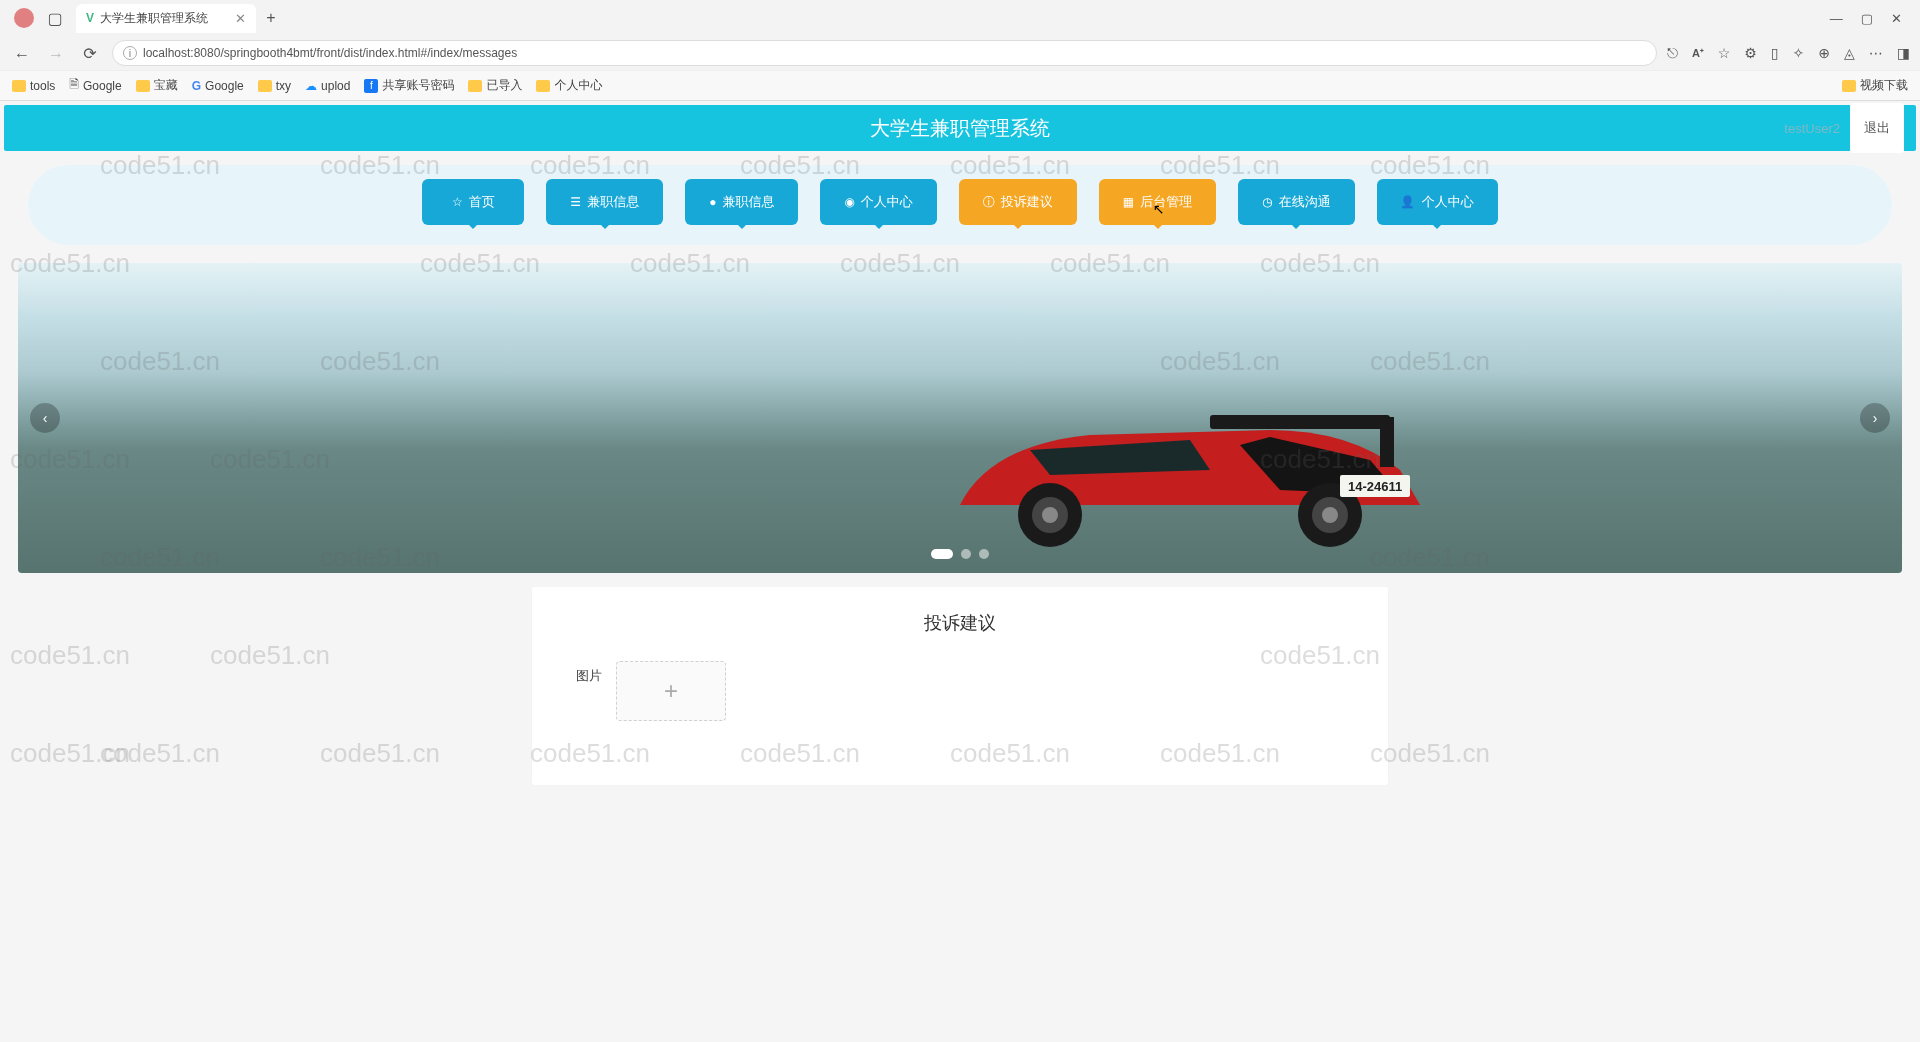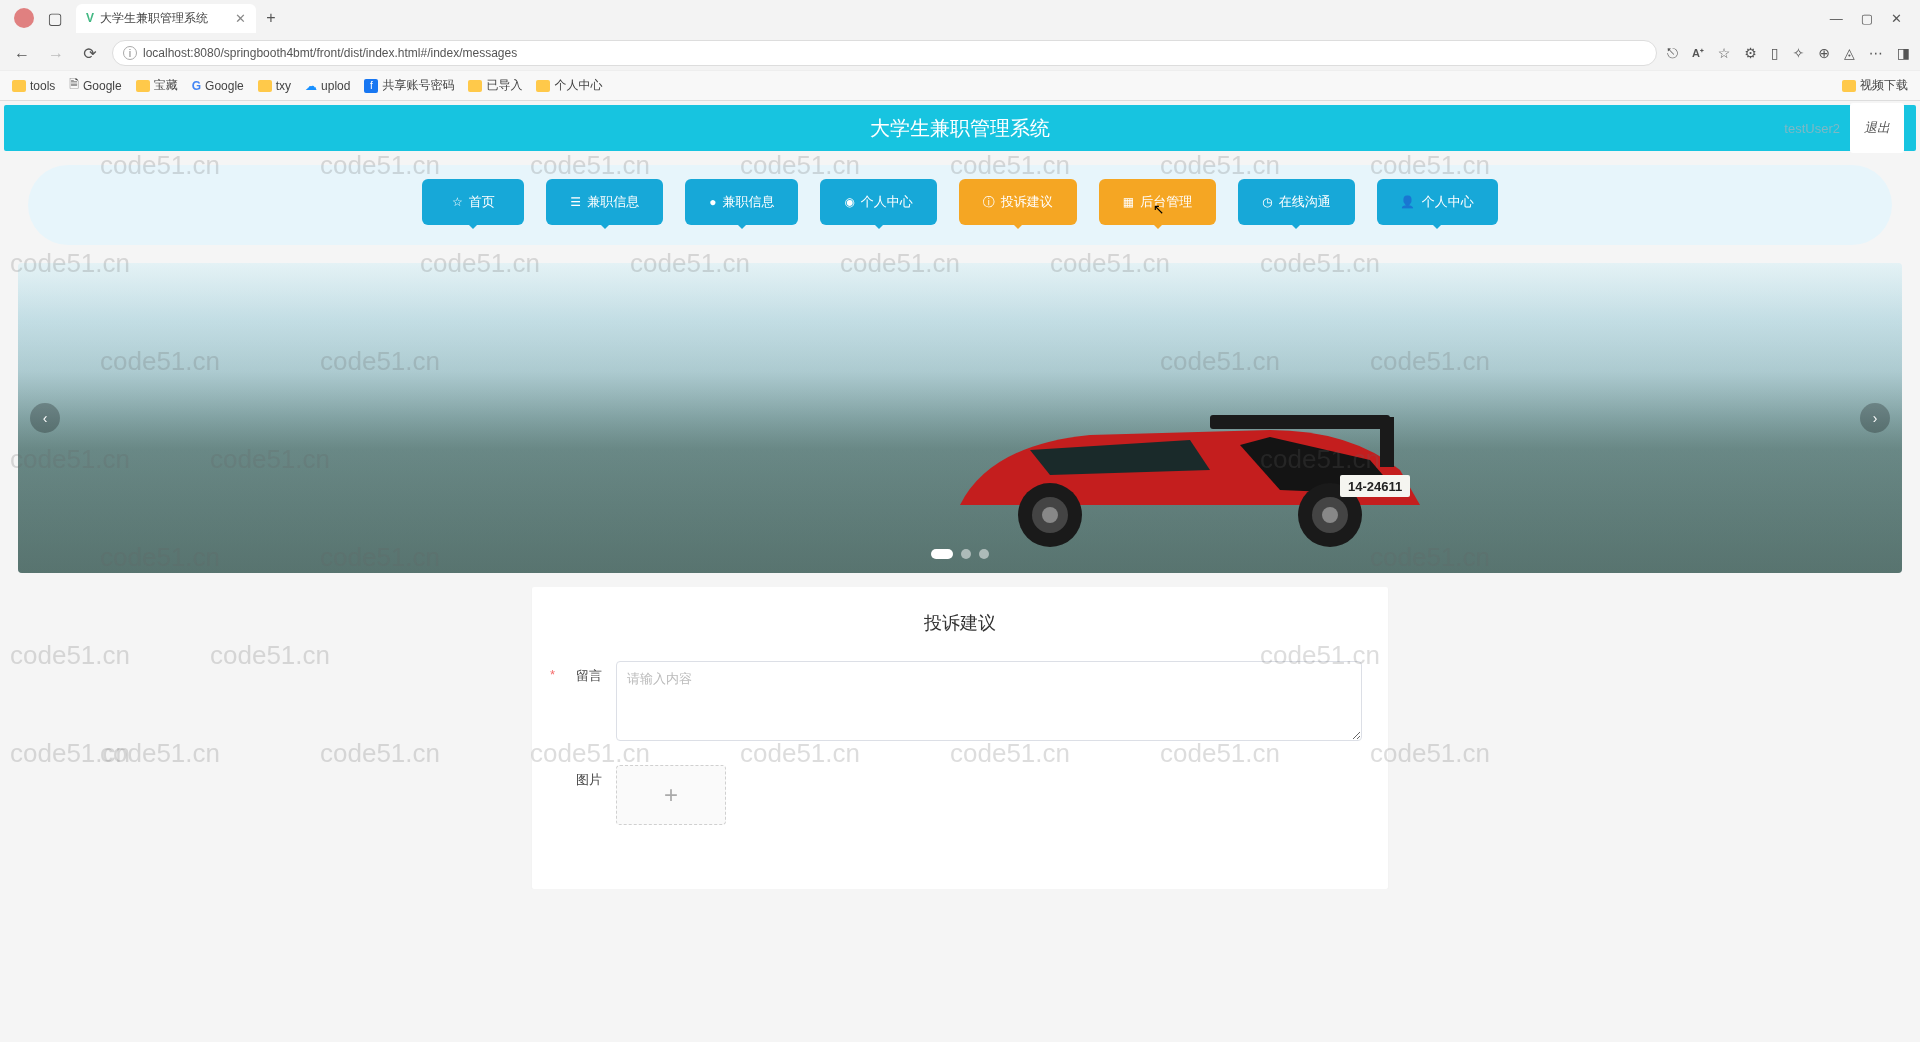--- a/index.html
+++ b/index.html
@@ -27,21 +27,21 @@
 .bm-item { display: flex; align-items: center; gap: 4px; cursor: pointer; }
 .bm-folder { width: 14px; height: 12px; background: #ffc94a; border-radius: 2px; display: inline-block; }
 .bm-icon-g { color:#4285f4; font-weight:bold; }
 .bm-right { margin-left: auto; }
 
 
 .header { background: #17c4e0; height: 46px; display: flex; align-items: center; justify-content: center; position: relative; margin: 4px 4px 0; border-radius: 2px;}
 .header-title { color: #fff; font-size: 20px; font-weight: 500; }
 .header-right { position: absolute; right: 12px; display: flex; align-items: center; gap: 10px; }
 .user-name { color: #7db8c5; font-size: 13px; }
-.logout-btn { background: #fff; border: none; padding: 16px 14px; font-size: 13px; color: #555; border-radius: 3px; cursor: pointer; font-style: italic; }
+.logout-btn { background: #fff; border: none; padding: 16px 14px; font-size: 13px; color: #555; border-radius: 3px; cursor: pointer; }
 
 .nav-wrap { background: #e7f5fb; margin: 14px 28px 0; border-radius: 40px; padding: 14px 0 20px; display: flex; justify-content: center; gap: 22px; position: relative; }
 .nav-item { background: #17a8d8; color: #fff; font-size: 13px; padding: 14px 24px; border-radius: 6px; cursor: pointer; display: flex; align-items: center; gap: 6px; position: relative; min-width: 102px; justify-content: center; }
 .nav-item.active, .nav-item.hover { background: #f5a623; }
 .nav-item::after { content: ""; position: absolute; bottom: -10px; left: 50%; transform: translateX(-50%); border: 6px solid transparent; border-top-color: #17a8d8; }
 .nav-item.active::after, .nav-item.hover::after { border-top-color: #f5a623; }
 .nav-ic { font-size: 12px; }
 
 .banner { margin: 18px 18px 0; height: 310px; border-radius: 4px; position: relative; overflow: hidden; background: linear-gradient(180deg,#d8ecf1 0%, #b8d9e2 18%, #a8c9d0 35%, #6a8a88 60%, #5c7c78 100%); display:flex; align-items:center; justify-content:center;}
 .banner::before { content:""; position:absolute; inset:0; background: linear-gradient(180deg, rgba(255,255,255,0.3) 0%, rgba(120,150,145,0.1) 50%, rgba(80,100,95,0.35) 100%);}
@@ -218,24 +218,20 @@
   <div class="banner-arrow right">›</div>
   <div class="banner-dots">
     <span class="dot long"></span>
     <span class="dot"></span>
     <span class="dot"></span>
   </div>
 </div>
 
 <div class="form-card">
   <div class="form-title">投诉建议</div>
-  <div class="form-row">
-    <div class="form-label req">留言</div>
-    <textarea class="form-textarea" placeholder="请输入内容" style=""></textarea>
-  </div>
   <div class="form-row">
     <div class="form-label">图片</div>
     <div class="upload-box">
       <span>+</span>
     </div>
   </div>
 </div>
 
 <div class="wm" style="top:150px;left:100px">code51.cn</div>
 <div class="wm" style="top:150px;left:320px">code51.cn</div>

